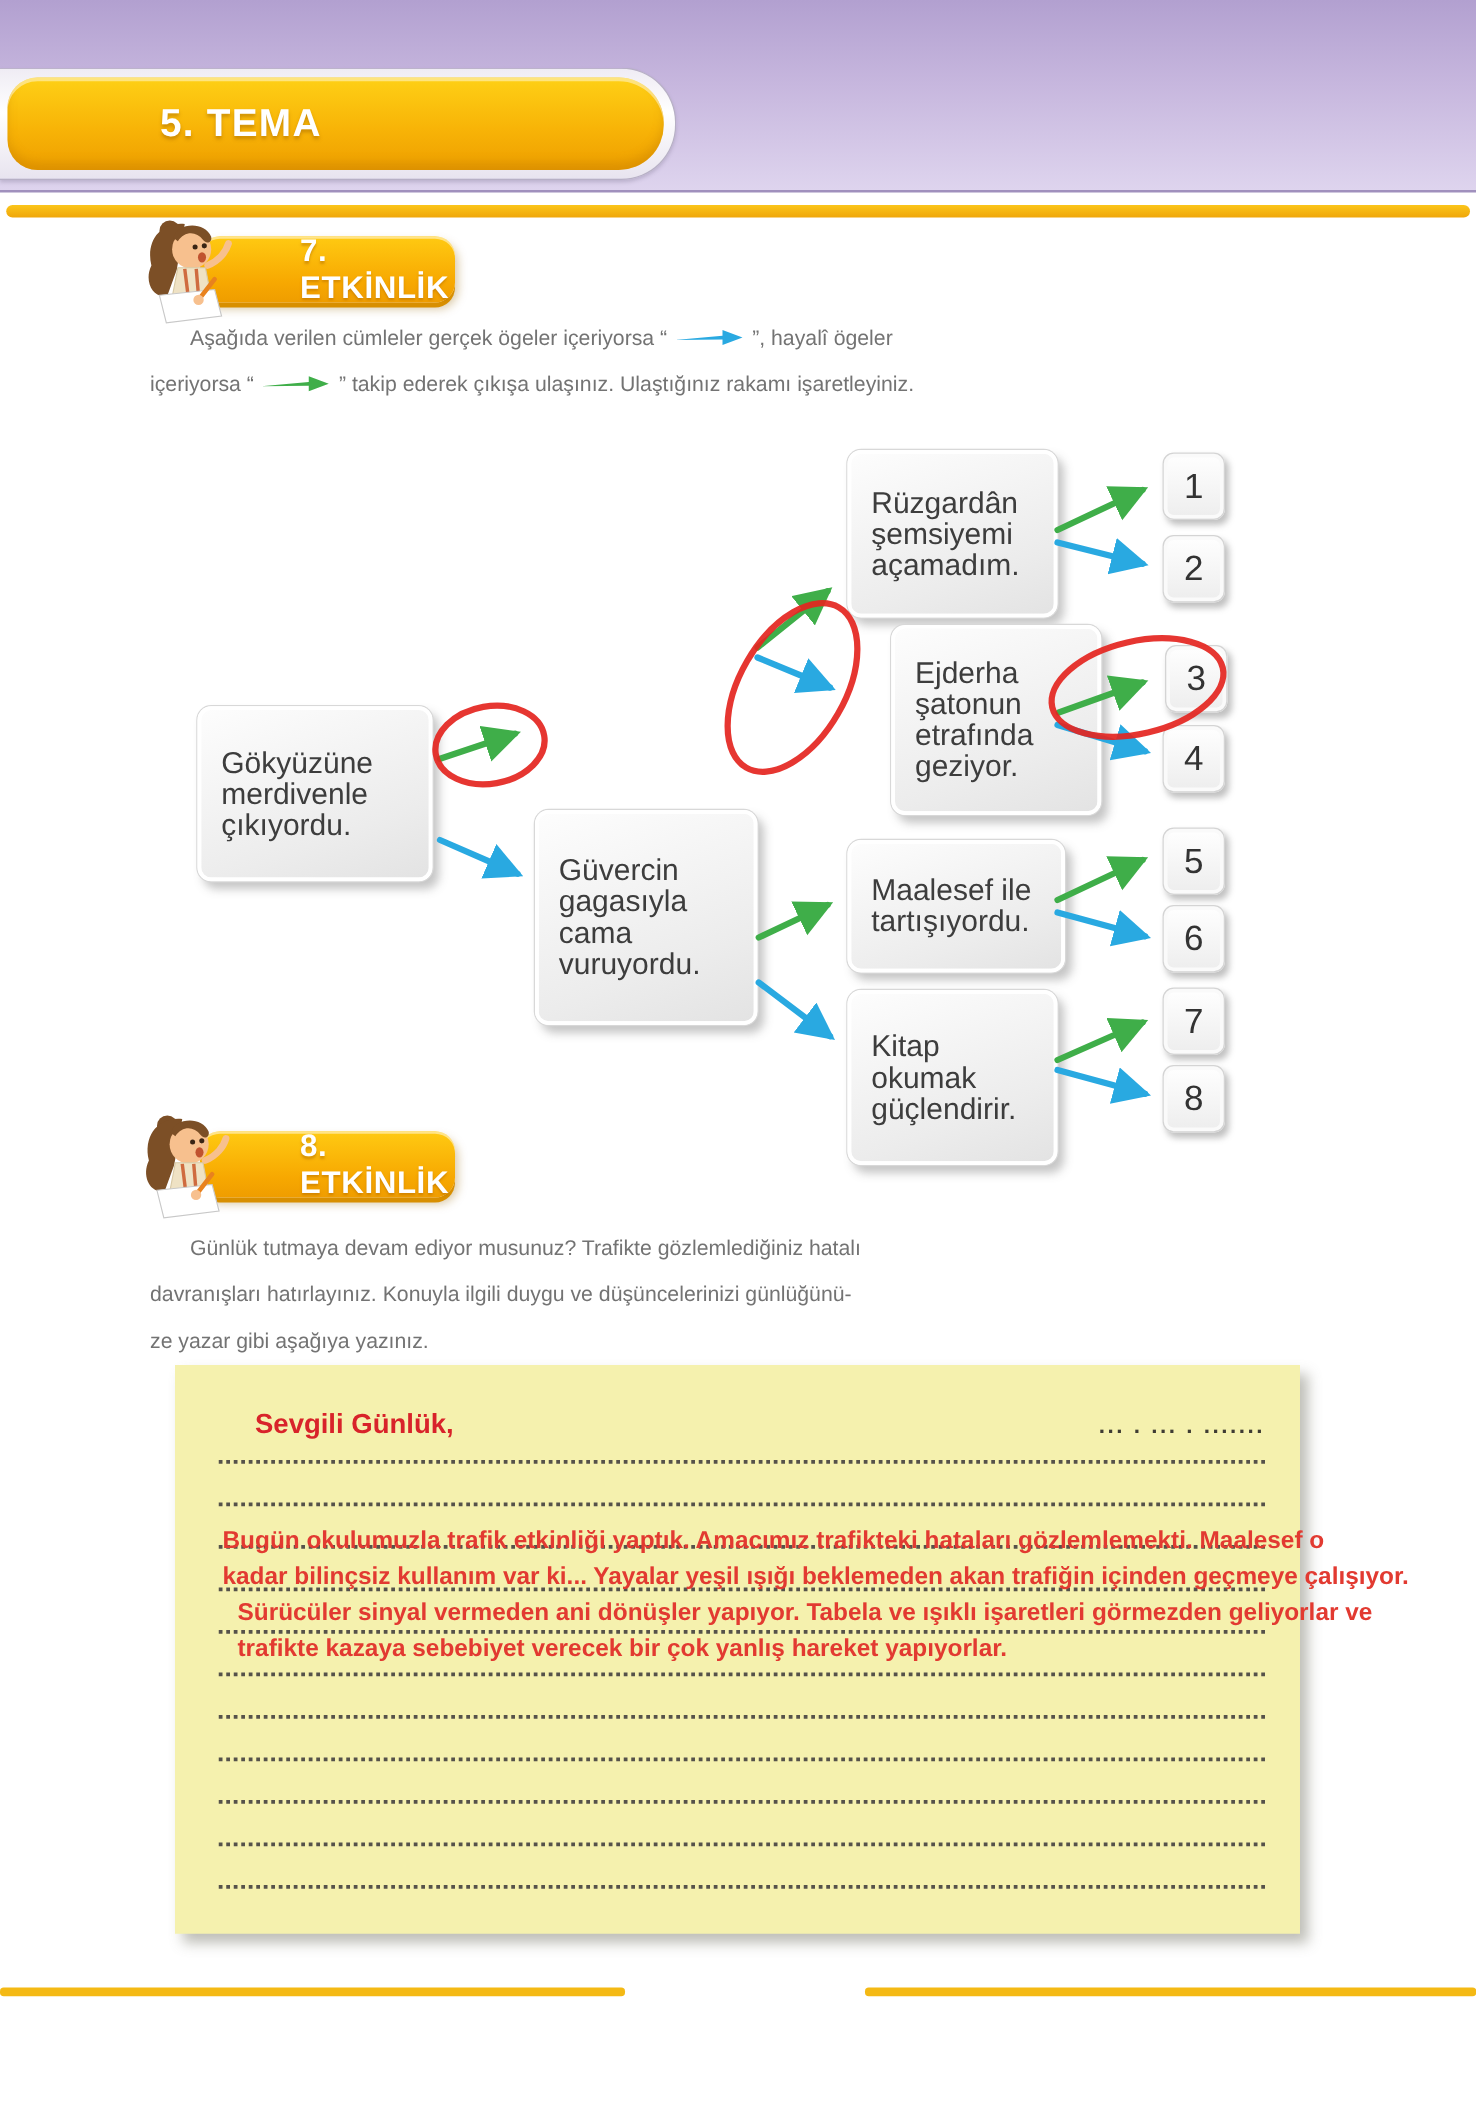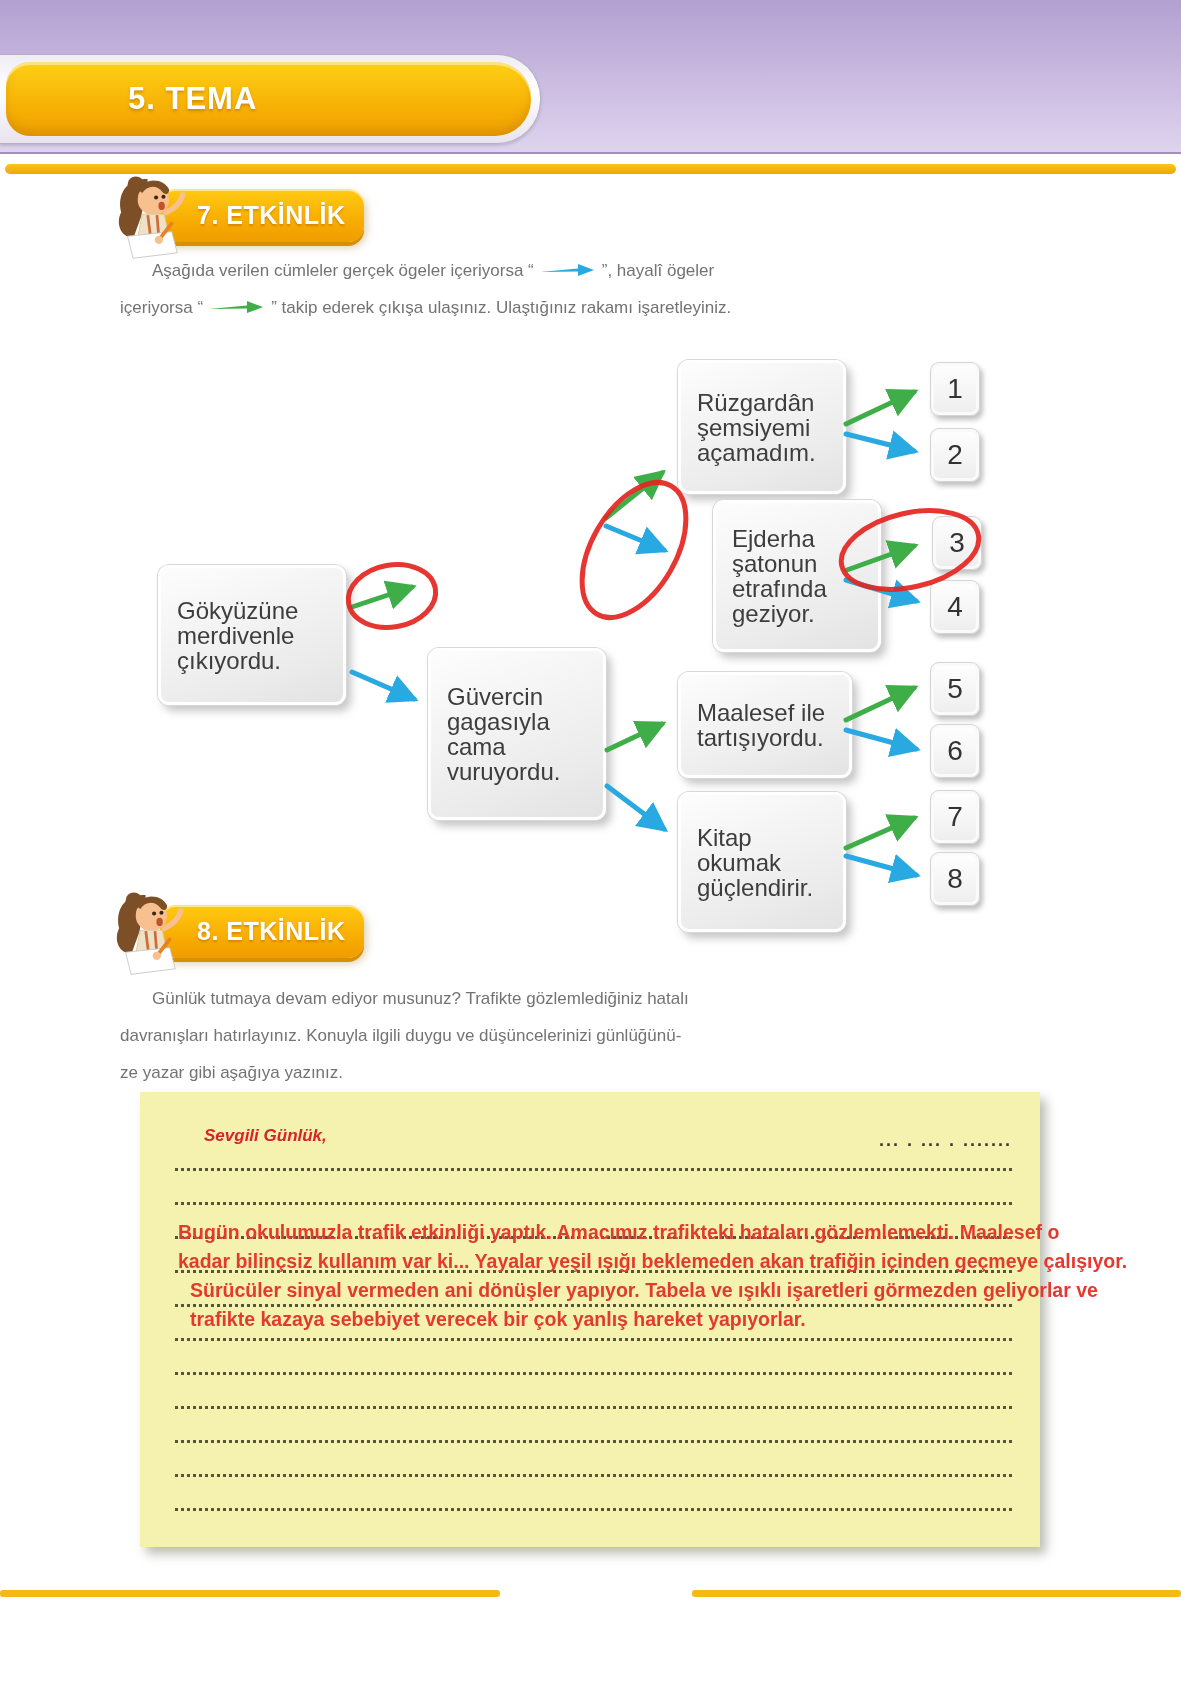--- a/index.html
+++ b/index.html
@@ -22,21 +22,21 @@
           color:#fff;font-size:31px;font-weight:700;letter-spacing:1px;
           text-shadow:0 2px 3px rgba(150,90,0,.45);}
   .gold-rule{position:absolute;top:164px;left:5px;width:1171px;height:10px;border-radius:5px;
           background:linear-gradient(180deg,#fbc51a,#efa60a);}
 
   
   .act-badge{position:absolute;width:204px;height:53px;border-radius:16px;box-sizing:border-box;
           background:linear-gradient(180deg,#ffca12,#f7a801 70%,#ef9d00);
           box-shadow:0 4px 0 #d88f00, inset 0 2px 0 rgba(255,255,255,.5), 2px 5px 8px rgba(150,100,0,.35);
           color:#fff;font-weight:700;font-size:25px;display:flex;align-items:center;
-          padding-left:37px;letter-spacing:.5px;text-shadow:0 2px 2px rgba(160,90,0,.4);z-index:1;}
+          padding-left:80px;letter-spacing:.5px;text-shadow:0 2px 2px rgba(160,90,0,.4);z-index:1;}
   .mascot{position:absolute;z-index:2;}
 
   
   .para{position:absolute;color:#737373;font-size:17px;line-height:37px;white-space:nowrap;}
   .indent{padding-left:32px;}
   .inline-arrow{vertical-align:-2px;margin:0 6px;}
 
   
   .fbox{position:absolute;box-sizing:border-box;
         background:linear-gradient(160deg,#fdfdfd,#ececec 70%,#e3e3e3);
@@ -51,21 +51,21 @@
         display:flex;align-items:center;justify-content:center;
         font-size:28px;color:#333;}
   .overlay{position:absolute;top:0;left:0;pointer-events:none;}
   .ga{stroke:#3fae49;stroke-width:5;stroke-linecap:round;}
   .ba{stroke:#29a9e1;stroke-width:5;stroke-linecap:round;}
   .redmark{stroke:#e4251f;stroke-width:5;fill:none;opacity:.92;}
 
   
   .note{position:absolute;left:140px;top:1092px;width:900px;height:455px;
         background:#f5f1ae;box-shadow:6px 7px 10px rgba(110,110,95,.45);}
-  .salutation{position:absolute;left:64px;top:34px;color:#d8232a;font-size:17px;font-weight:700;font-style:italic;}
+  .salutation{position:absolute;left:64px;top:34px;color:#d8232a;font-size:22px;font-weight:700;}
   .datedots{position:absolute;right:28px;top:38px;color:#3f3c33;font-size:18px;
         font-weight:700;letter-spacing:2px;}
   .dotline{position:absolute;left:35px;right:28px;height:0;border-bottom:3px dotted #55524a;}
   .entry{position:absolute;left:38px;top:126px;width:1010px;color:#e23a31;
         font-size:19.5px;line-height:29px;font-weight:700;white-space:nowrap;}
   .entry .ind{padding-left:12px;}
 
   
   .foot-line{position:absolute;top:1590px;height:7px;border-radius:3px;background:#f4b914;}
   .page-badge{position:absolute;left:530px;top:1562px;width:134px;height:64px;border-radius:32px;

